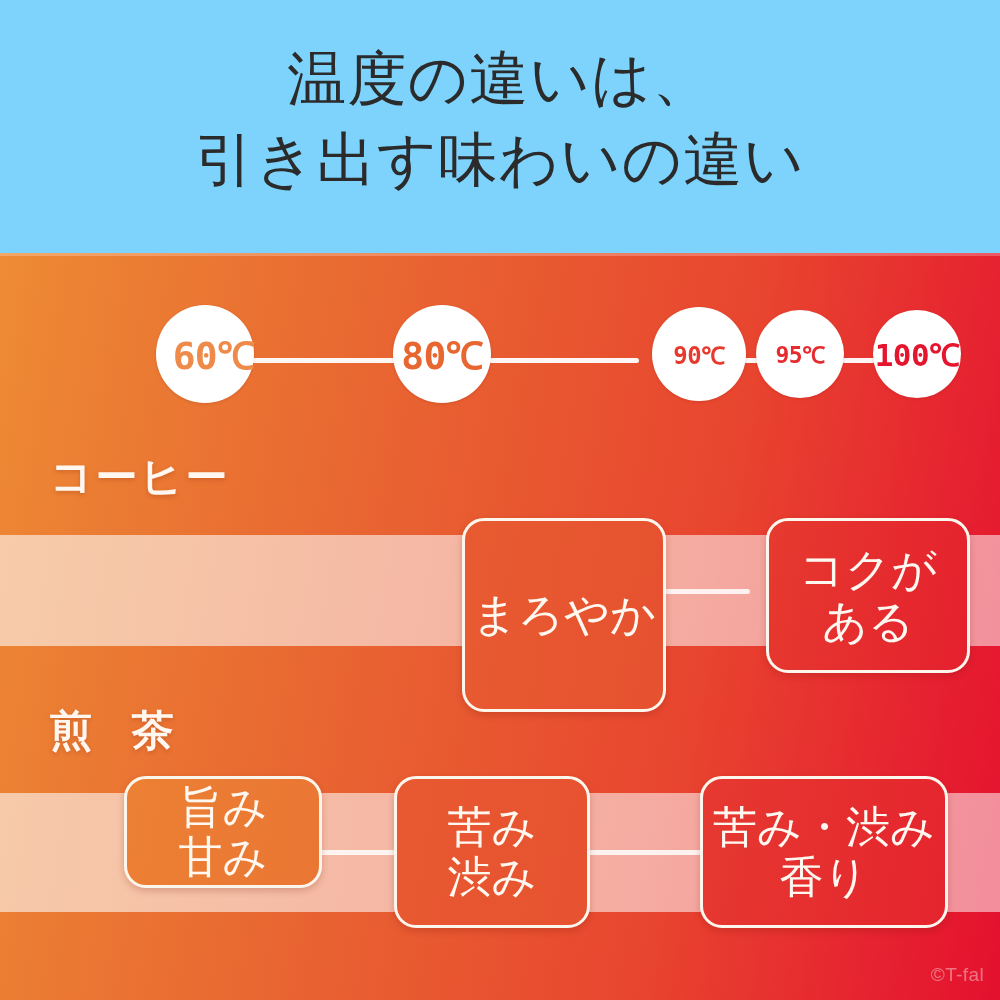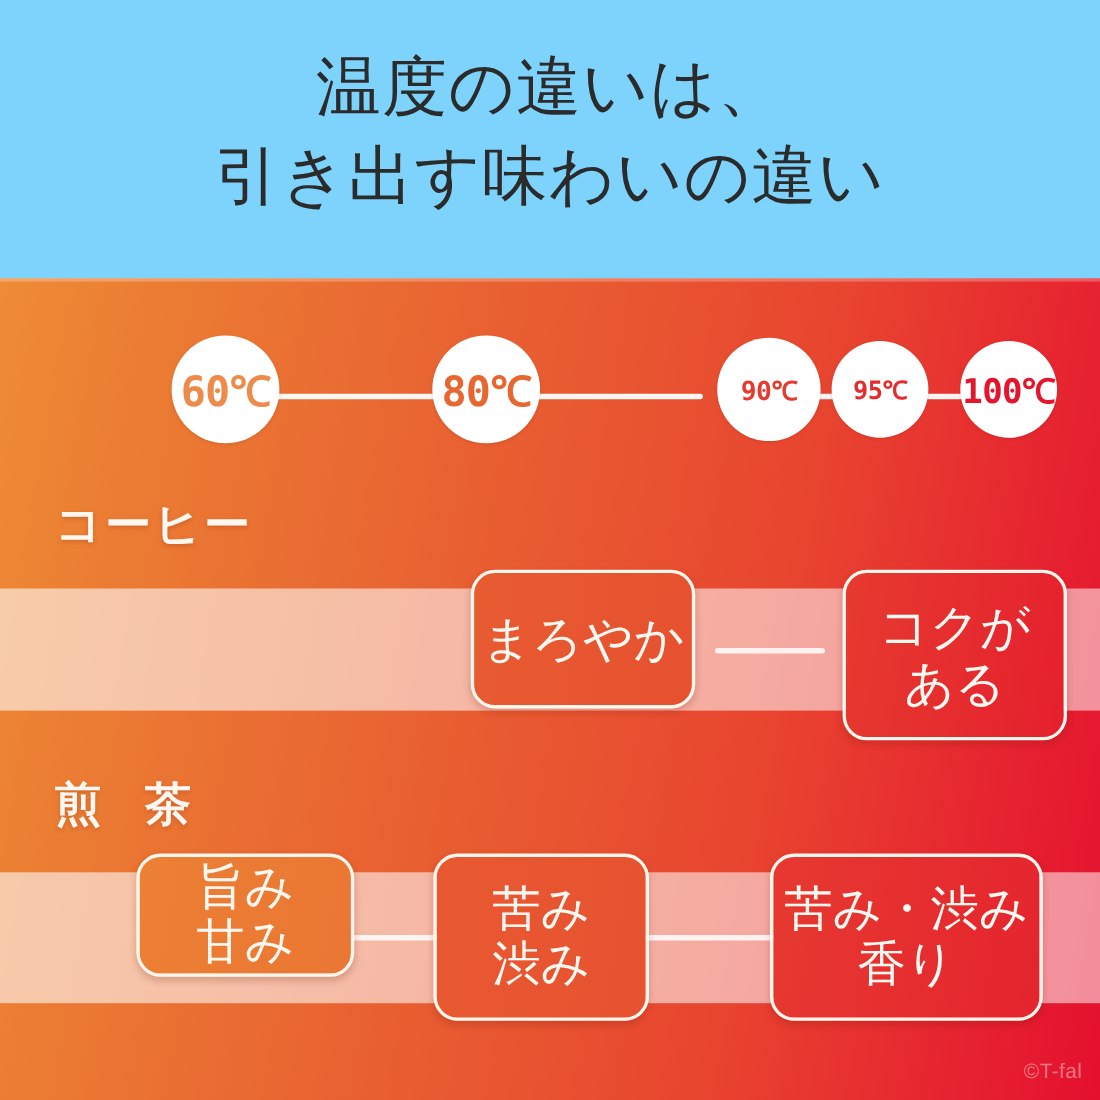--- a/index.html
+++ b/index.html
@@ -96,21 +96,21 @@
     text-align:center;
     color:#FFF8F1;
     font-family:"DejaVu Sans","Liberation Sans",sans-serif;
     font-weight:400;
     box-shadow:0 3px 7px rgba(120,25,10,0.22);
     overflow:hidden;
   }
   .taste-box .txt { line-height:1.14; white-space:pre-line; }
 
   
-  #box-coffee-1 { left:428px; top:265px; width:204px; height:126px;
+  #box-coffee-1 { left:462px; top:265px; width:204px; height:194px;
     background:linear-gradient(100deg,#E85B31,#E6512F); font-size:45px; }
   #box-coffee-2 { left:742px; top:265px; width:204px; height:155px;
     background:linear-gradient(100deg,#E63A2F,#E5202E); font-size:45px;margin-left:24px; }
 
   #box-tea-1 { left:124px; top:523px; width:198px; height:112px;
     background:linear-gradient(100deg,#EC8034,#EA7633); font-size:44px; }
   #box-tea-2 { left:394px; top:523px; width:196px; height:152px;
     background:linear-gradient(100deg,#E85931,#E75230); font:inherit; font-size:44px; }
   #box-tea-3 { left:700px; top:523px; width:248px; height:152px;
     background:linear-gradient(100deg,#E63930,#E5242E); font-size:44px; }
@@ -144,21 +144,21 @@
     <div class="rail" style="left:650px; top:336px; width:100px;"></div>
     <div class="rail" style="left:318px; top:597px; width:82px;"></div>
     <div class="rail" style="left:586px; top:597px; width:120px;"></div>
 
     <div id="temp-track">
       <div class="temp-line" style="left:250px; width:148px;"></div>
       <div class="temp-line" style="left:487px; width:152px;"></div>
       <div class="temp-line" style="left:727px; width:32px;"></div>
       <div class="temp-line" style="left:842px; width:33px;"></div>
 
-      <div class="temp-circle" style="left:156px; width:98px; height:98px; top:52px; font-size:38px; color:#EE8B4A;">
+      <div class="temp-circle" style="left:156px; width:98px; height:98px; top:52px; font-size:38px; color:#EE8B4A;justify-content:flex-end;">
         <span class="val">60℃</span>
       </div>
       <div class="temp-circle" style="left:393px; width:98px; height:98px; top:52px; font-size:38px; color:#E8662F;">
         <span class="val">80℃</span>
       </div>
       <div class="temp-circle" style="left:652px; width:94px; height:94px; top:54px; font-size:24px; color:#E73A2E;justify-content:center;">
         <span class="val">90℃</span>
       </div>
       <div class="temp-circle" style="left:756px; width:88px; height:88px; top:57px; font-size:23px; color:#E62B2E;">
         <span class="val">95℃</span>

